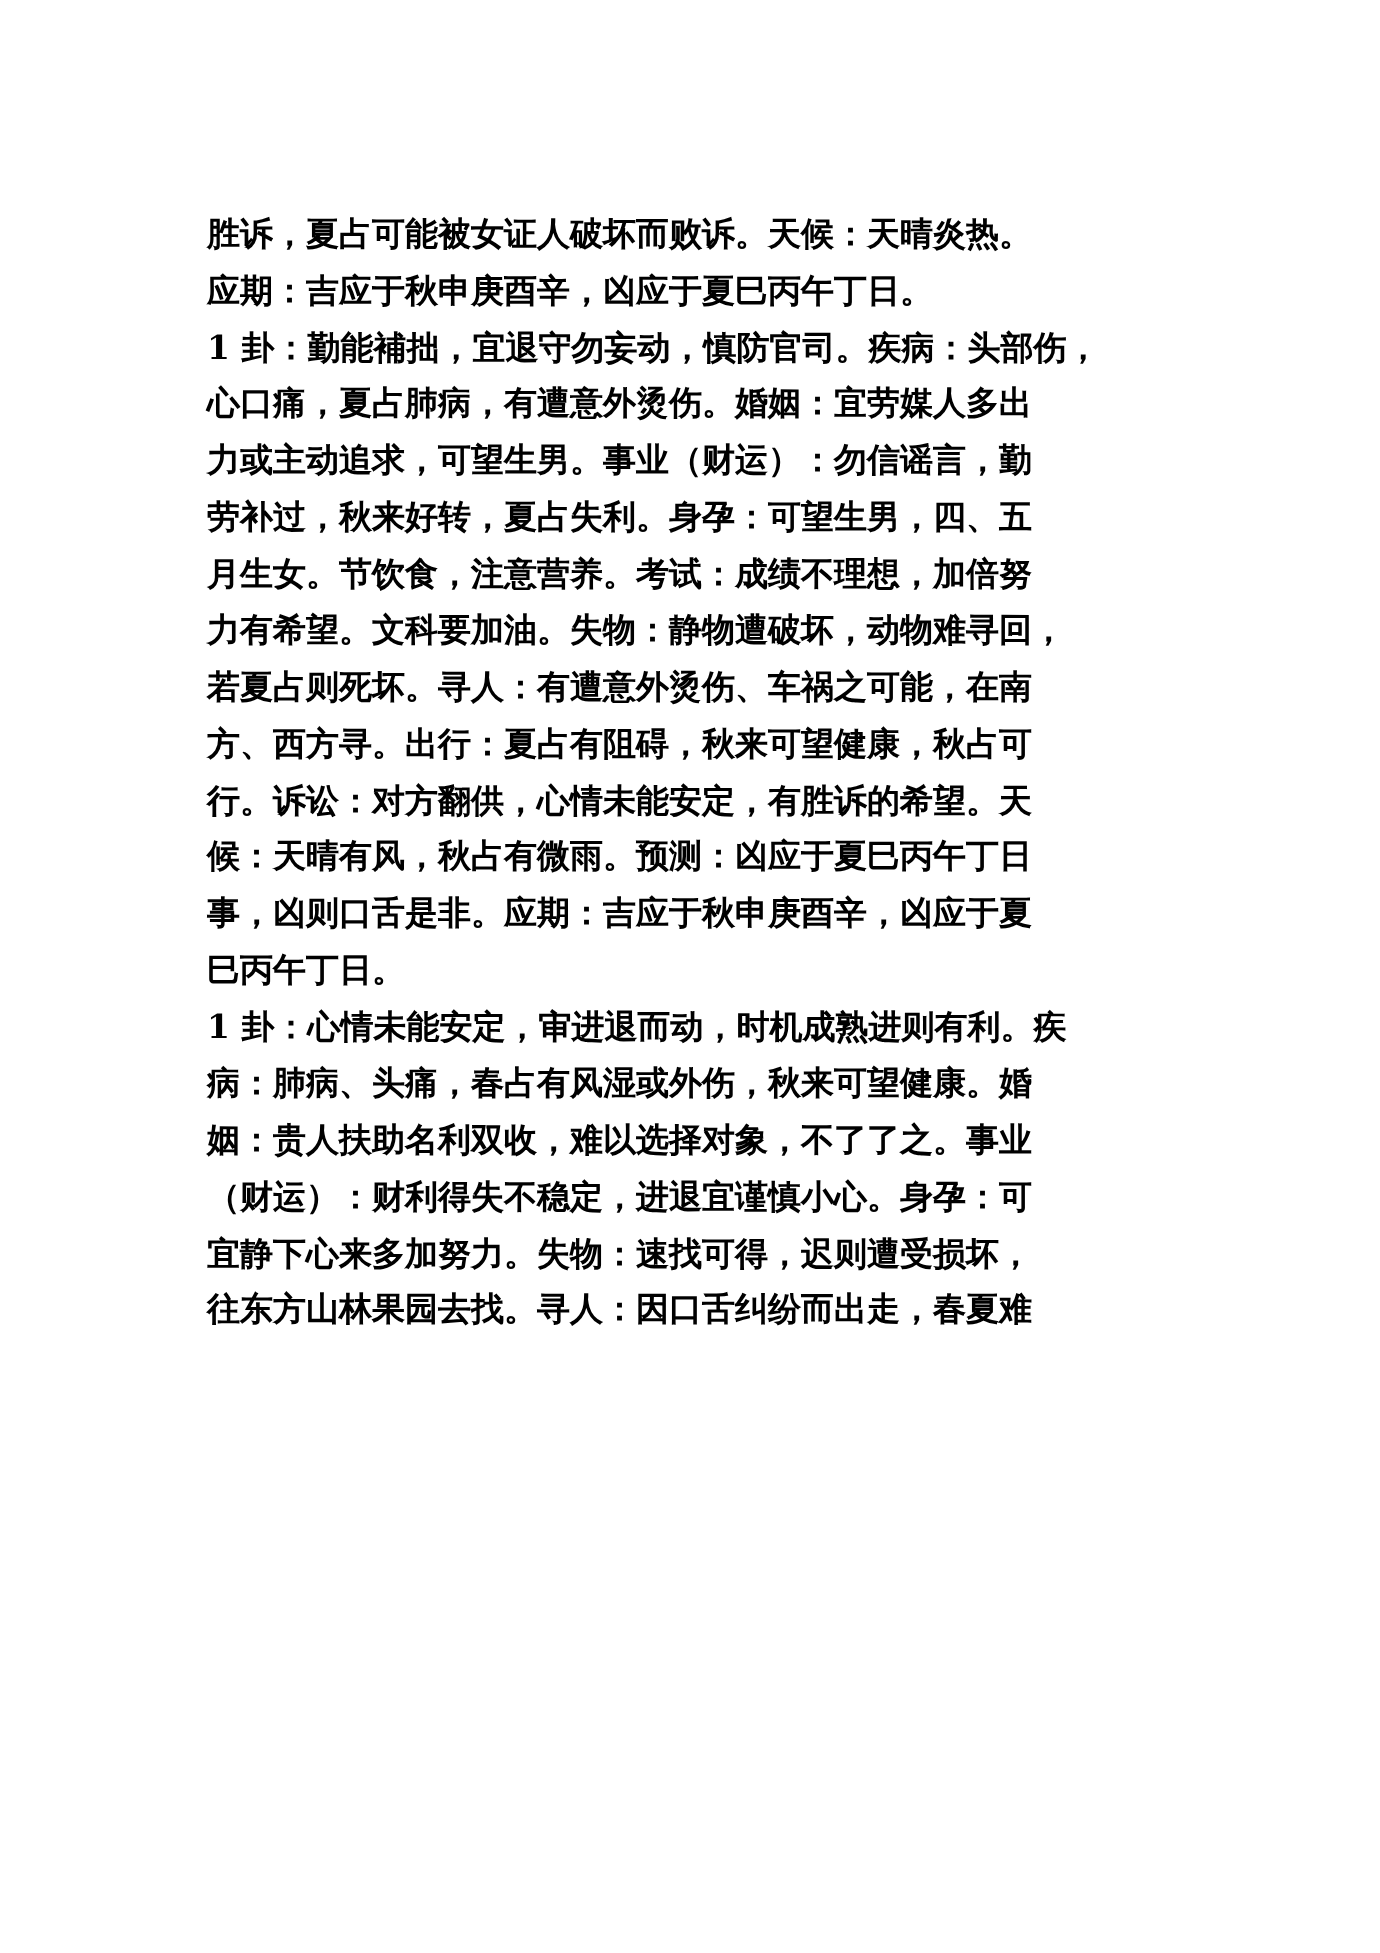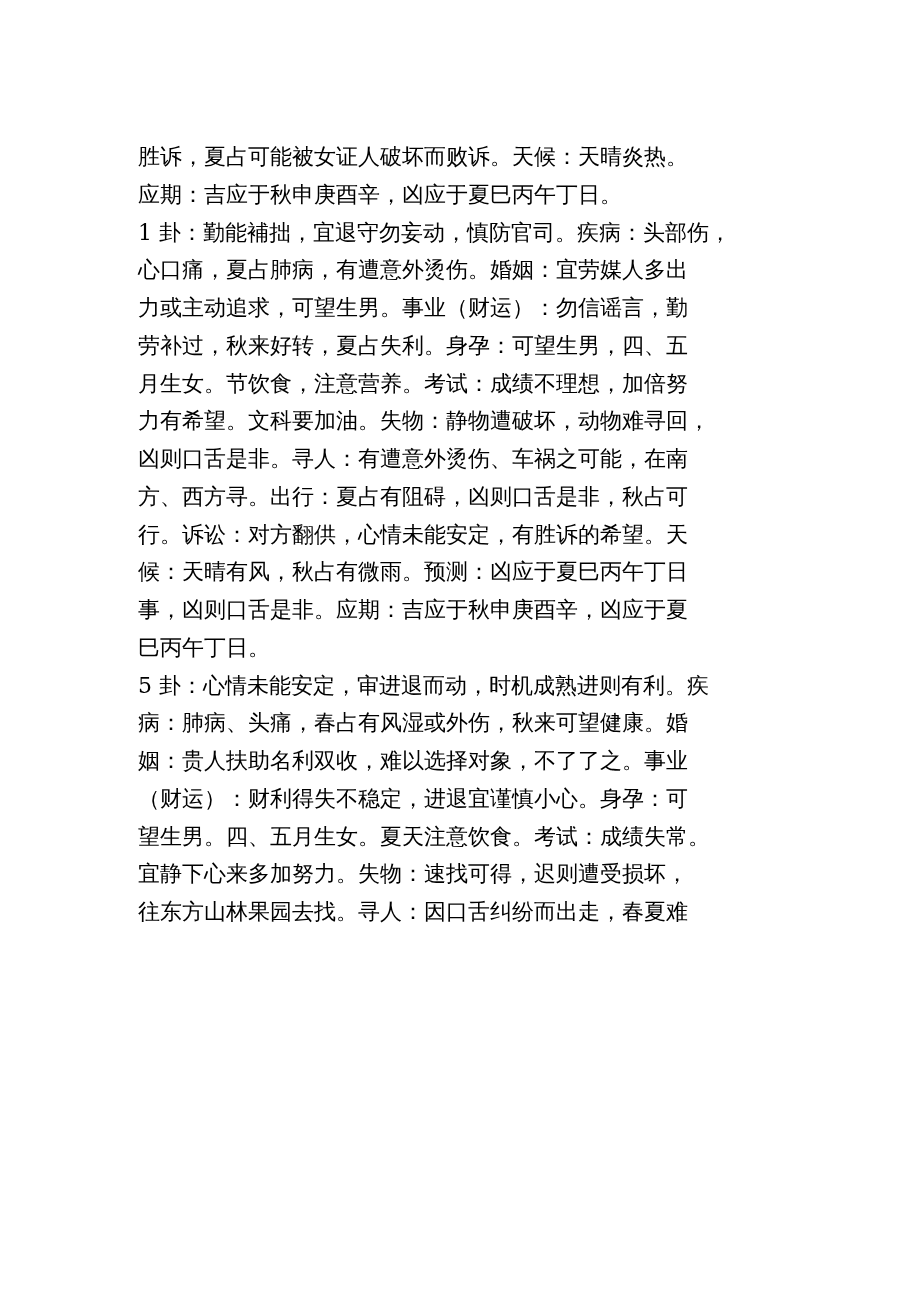--- a/index.html
+++ b/index.html
@@ -20,40 +20,40 @@
     width: 660px;
     font-family: "DejaVu Serif", "Liberation Serif", serif;
     font-size: 22px;
     color: #000000;
   }
   .line {
     height: 37.75px;
     line-height: 37.75px;
     white-space: nowrap;
     letter-spacing: 0px;
+    font-weight: bold;
   }
 </style>
 </head>
 <body>
 
 <div class="page">
   <div class="line">胜诉，夏占可能被女证人破坏而败诉。天候：天晴炎热。</div>
   <div class="line">应期：吉应于秋申庚酉辛，凶应于夏巳丙午丁日。</div>
   <div class="line">1 卦：勤能補拙，宜退守勿妄动，慎防官司。疾病：头部伤，</div>
   <div class="line">心口痛，夏占肺病，有遭意外烫伤。婚姻：宜劳媒人多出</div>
   <div class="line">力或主动追求，可望生男。事业（财运）：勿信谣言，勤</div>
   <div class="line">劳补过，秋来好转，夏占失利。身孕：可望生男，四、五</div>
   <div class="line">月生女。节饮食，注意营养。考试：成绩不理想，加倍努</div>
   <div class="line">力有希望。文科要加油。失物：静物遭破坏，动物难寻回，</div>
-  <div class="line">凶则口舌是非。寻人：有遭意外烫伤、车祸之可能，在南</div>
-  <div class="line">方、西方寻。出行：夏占有阻碍，凶则口舌是非，秋占可</div>
+  <div class="line">若夏占则死坏。寻人：有遭意外烫伤、车祸之可能，在南</div>
+  <div class="line">方、西方寻。出行：夏占有阻碍，秋来可望健康，秋占可</div>
   <div class="line">行。诉讼：对方翻供，心情未能安定，有胜诉的希望。天</div>
   <div class="line">候：天晴有风，秋占有微雨。预测：凶应于夏巳丙午丁日</div>
   <div class="line">事，凶则口舌是非。应期：吉应于秋申庚酉辛，凶应于夏</div>
   <div class="line">巳丙午丁日。</div>
-  <div class="line">5 卦：心情未能安定，审进退而动，时机成熟进则有利。疾</div>
+  <div class="line">1 卦：心情未能安定，审进退而动，时机成熟进则有利。疾</div>
   <div class="line">病：肺病、头痛，春占有风湿或外伤，秋来可望健康。婚</div>
   <div class="line">姻：贵人扶助名利双收，难以选择对象，不了了之。事业</div>
   <div class="line">（财运）：财利得失不稳定，进退宜谨慎小心。身孕：可</div>
-  <div class="line">望生男。四、五月生女。夏天注意饮食。考试：成绩失常。</div>
   <div class="line">宜静下心来多加努力。失物：速找可得，迟则遭受损坏，</div>
   <div class="line">往东方山林果园去找。寻人：因口舌纠纷而出走，春夏难</div>
 </div>
 
 </body></html>

